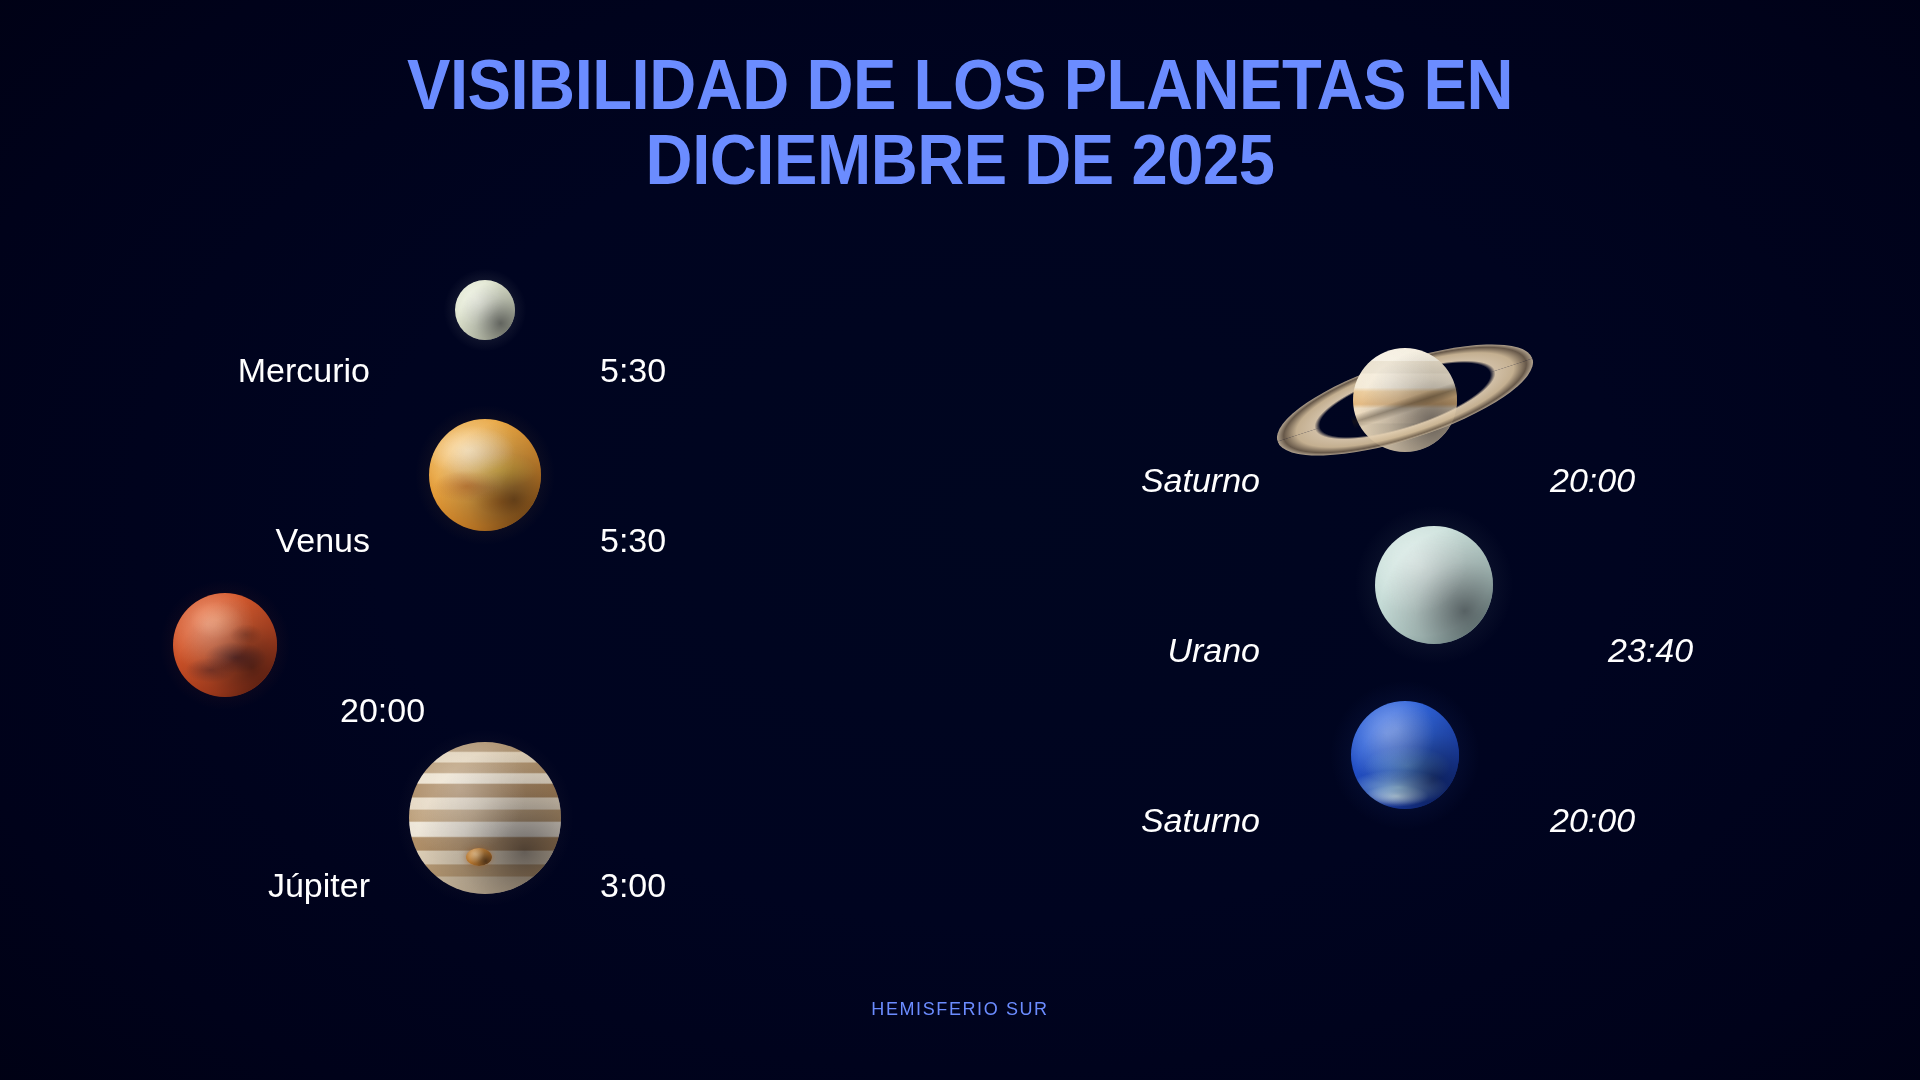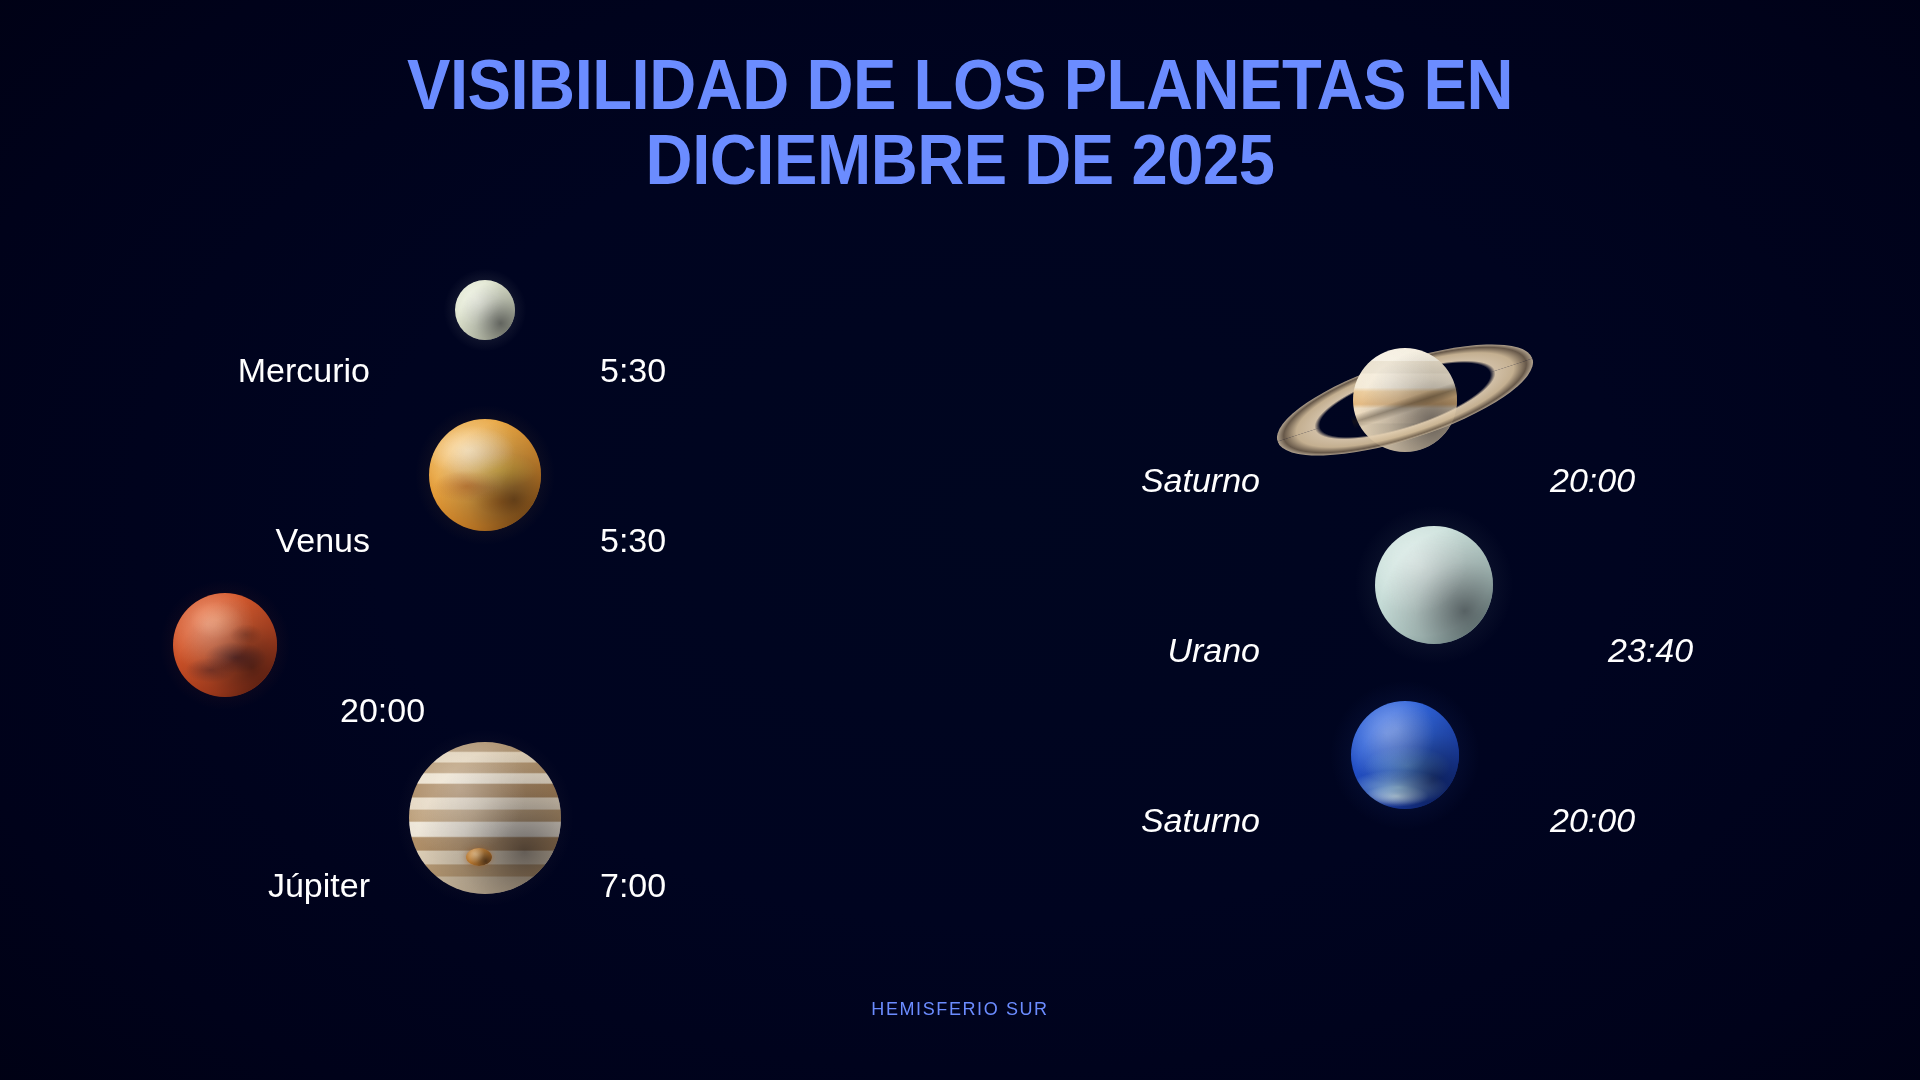--- a/index.html
+++ b/index.html
@@ -172,21 +172,21 @@
                  rgba(164,126,86,.62) 63%, rgba(164,126,86,.62) 71%,
                  rgba(236,226,208,.68) 72%, rgba(236,226,208,.68) 80%,
                  rgba(182,150,112,.55) 81%, rgba(182,150,112,.55) 88%,
                  rgba(226,214,194,.60) 89%, rgba(226,214,194,.60) 100%),
                radial-gradient(circle at 40% 34%, #e6d8c0 0%, #cdb794 45%, #ad9066 75%, #6b5434 100%);"></div>
         <div class="planet" style="position:absolute;width:26px;height:18px;border-radius:50%;
              left:96px;top:118px;
              background:radial-gradient(ellipse at 40% 38%, #d4a05c 0%, #b5762f 55%, #8e5520 100%);
              box-shadow:0 0 6px rgba(150,90,40,.6);"></div>
       </div>
-      <div class="p-time">7:00</div>
+      <div class="p-time">3:00</div>
     </div>
 
   </div>
 
   <div class="column" id="col-right">
 
     <div class="row" style="height:200px;">
       <div class="p-name" style="width:210px;">Saturno</div>
       <div class="p-art" style="width:290px;height:200px;">
 

